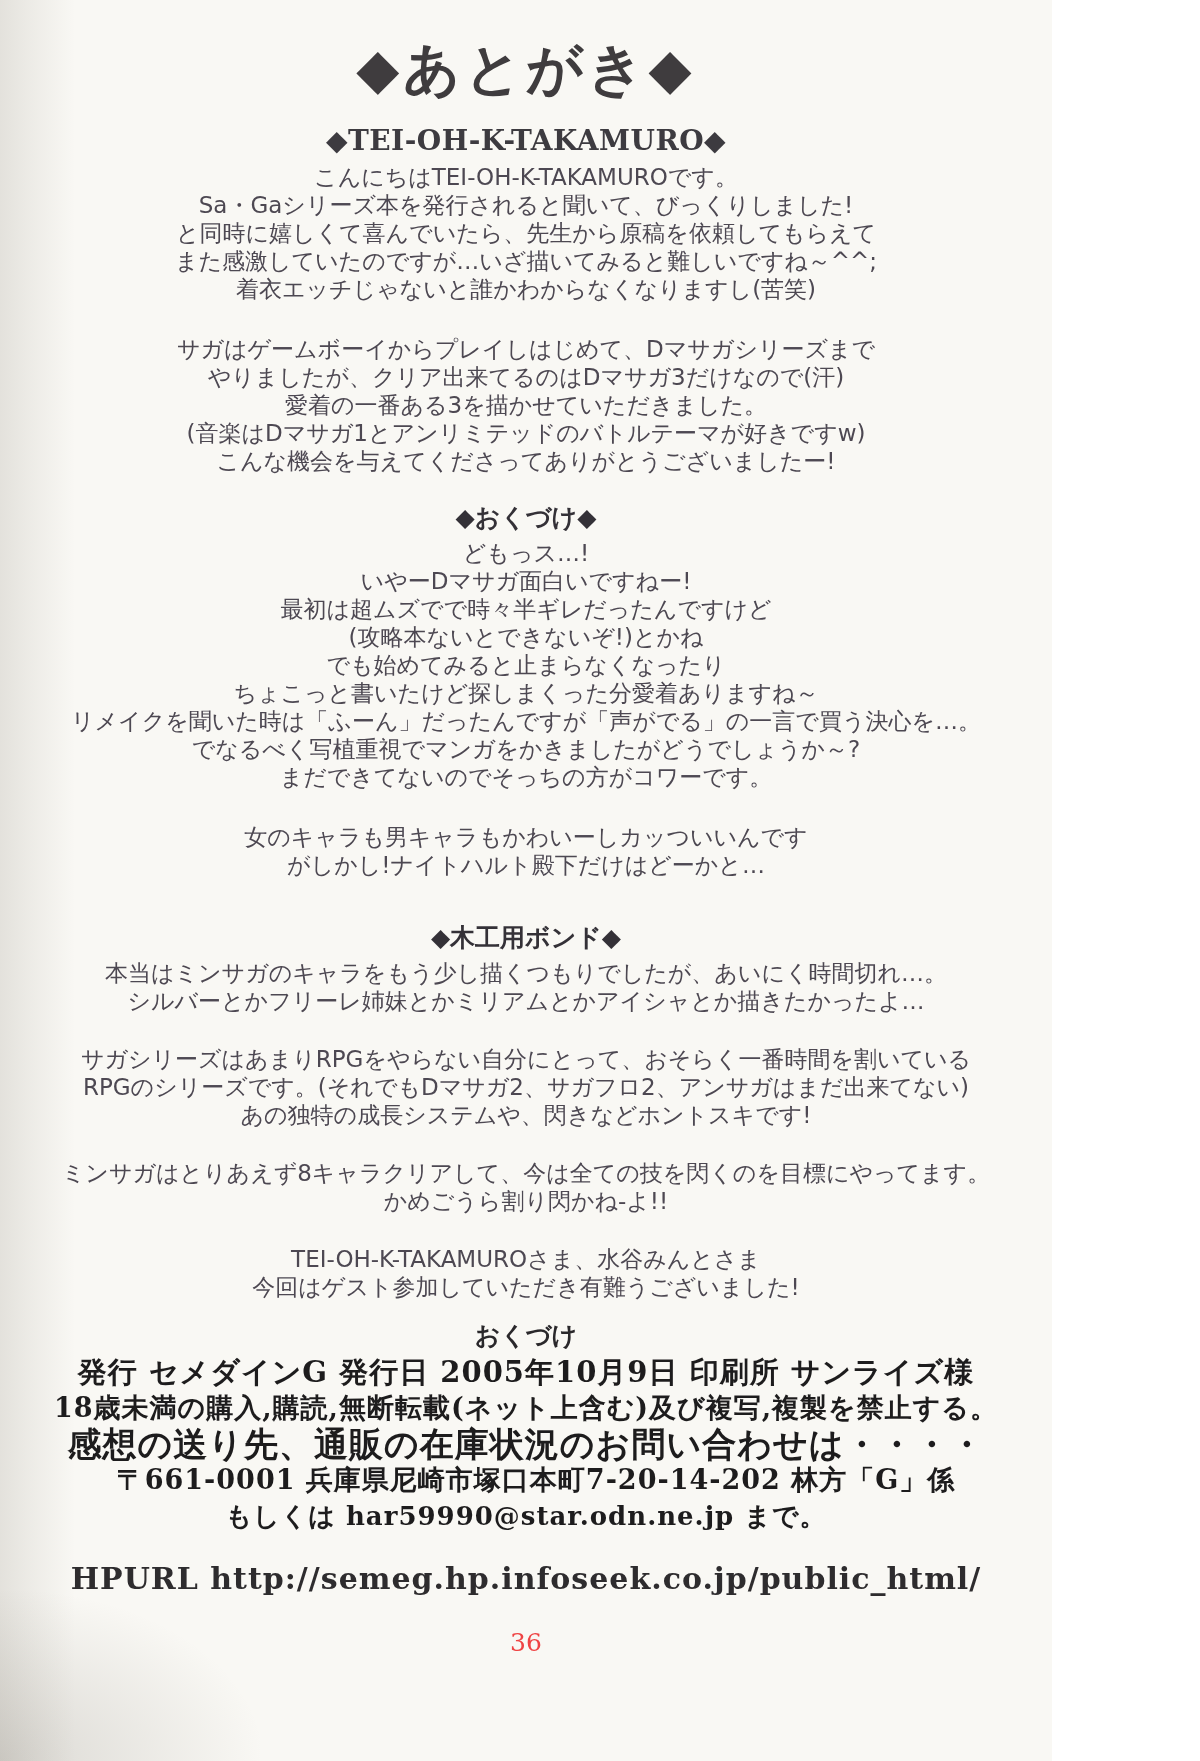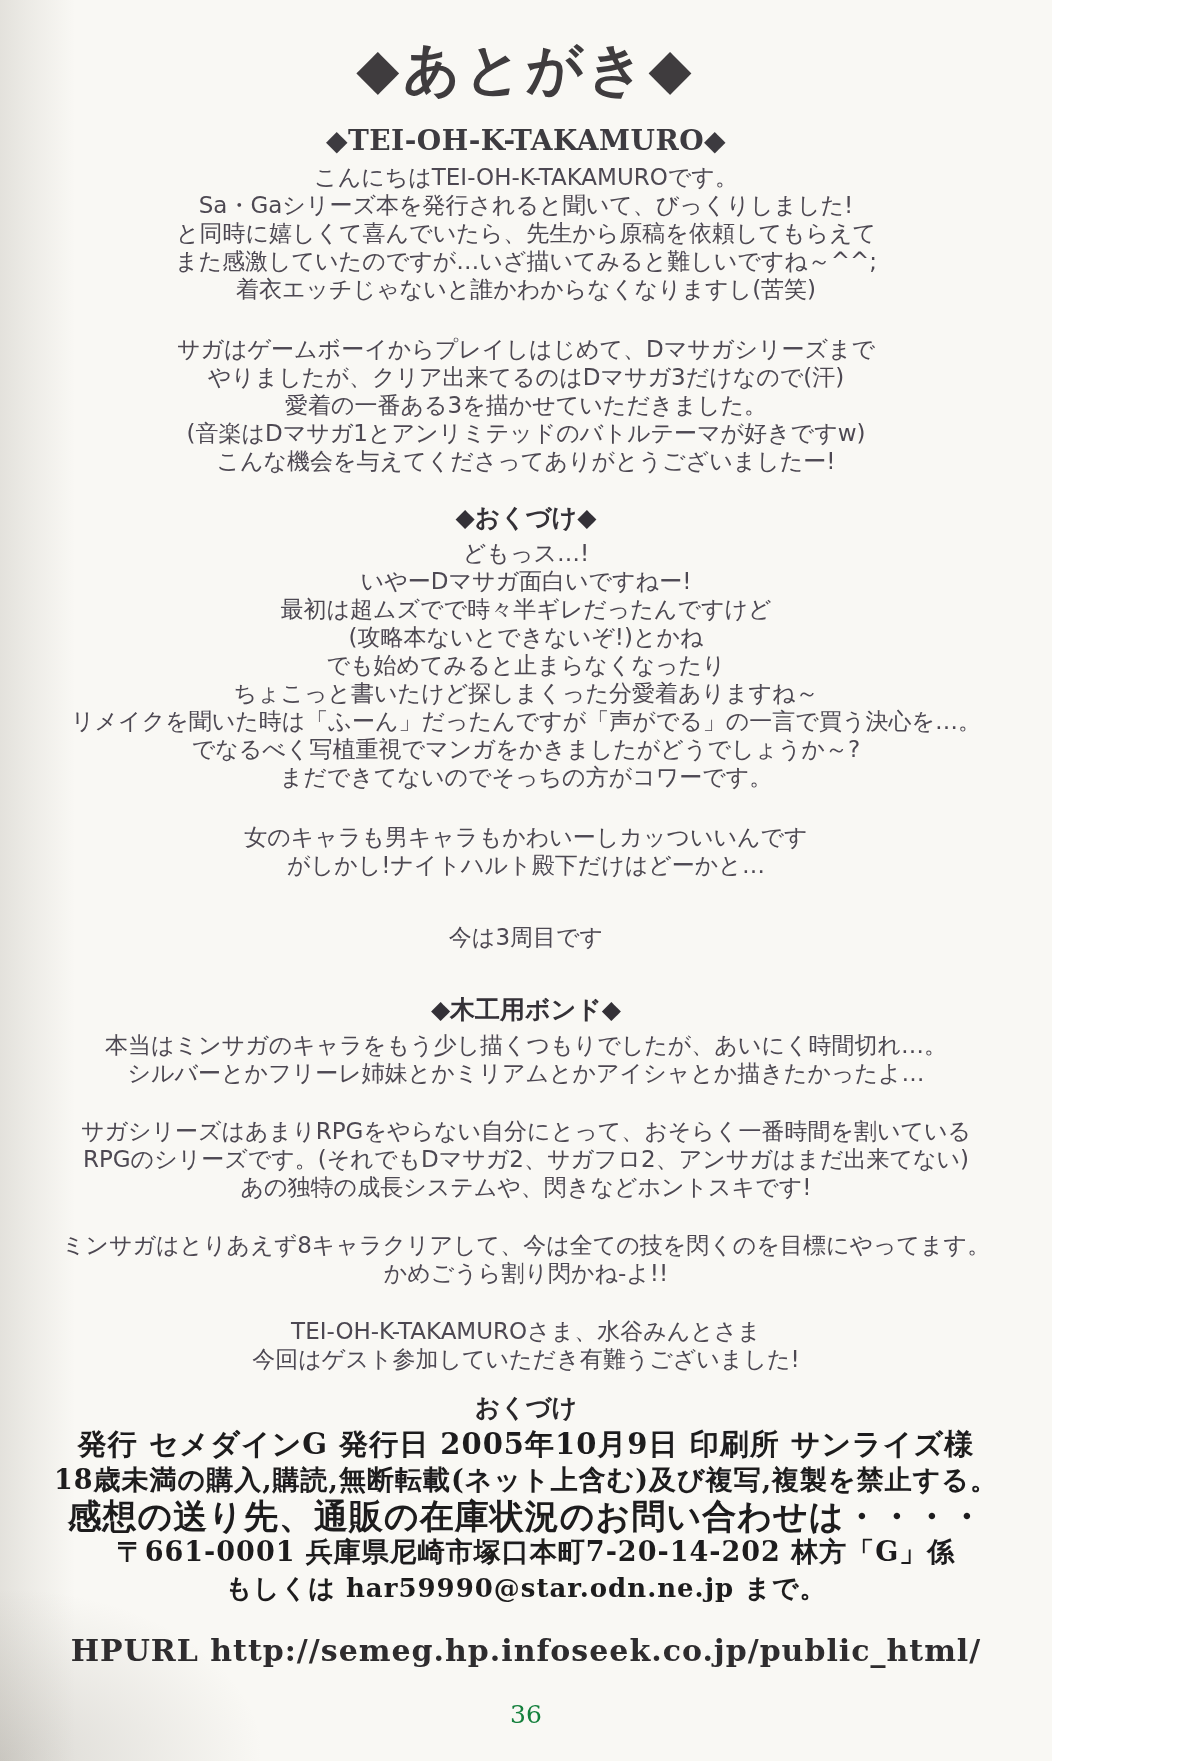--- a/index.html
+++ b/index.html
@@ -88,21 +88,21 @@
     font-weight:bold;
     font-size:30px;
     color:#2e2c2e;
     letter-spacing:1px;
     line-height:38px;
   }
   .page-number {
     margin-top:30px;
     font-family:"DejaVu Serif", serif;
     font-size:25px;
-    color:#15803d;
+    color:#ef4444;
     line-height:30px;
   }
 </style>
 </head>
 <body>
 
 <div class="sheet">
   <div class="edge-shadow-left"></div>
   <div class="edge-shadow-bottom"></div>
 
@@ -138,23 +138,20 @@
         <div class="line">でも始めてみると止まらなくなったり</div>
         <div class="line">ちょこっと書いたけど探しまくった分愛着ありますね～</div>
         <div class="line">リメイクを聞いた時は「ふーん」だったんですが「声がでる」の一言で買う決心を…。</div>
         <div class="line">でなるべく写植重視でマンガをかきましたがどうでしょうか～?</div>
         <div class="line">まだできてないのでそっちの方がコワーです。</div>
       </div>
       <div class="blk gap-md">
         <div class="line">女のキャラも男キャラもかわいーしカッついいんです</div>
         <div class="line">がしかし!ナイトハルト殿下だけはどーかと…</div>
       </div>
-      <div class="blk gap-md">
-        <div class="line">今は3周目です</div>
-      </div>
     </div>
 
     <div>
       <div class="heading-jp">◆木工用ボンド◆</div>
       <div class="blk gap-xl">
         <div class="line">本当はミンサガのキャラをもう少し描くつもりでしたが、あいにく時間切れ…。</div>
         <div class="line">シルバーとかフリーレ姉妹とかミリアムとかアイシャとか描きたかったよ…</div>
       </div>
       <div class="blk gap-xl">
         <div class="line">サガシリーズはあまりRPGをやらない自分にとって、おそらく一番時間を割いている</div>

